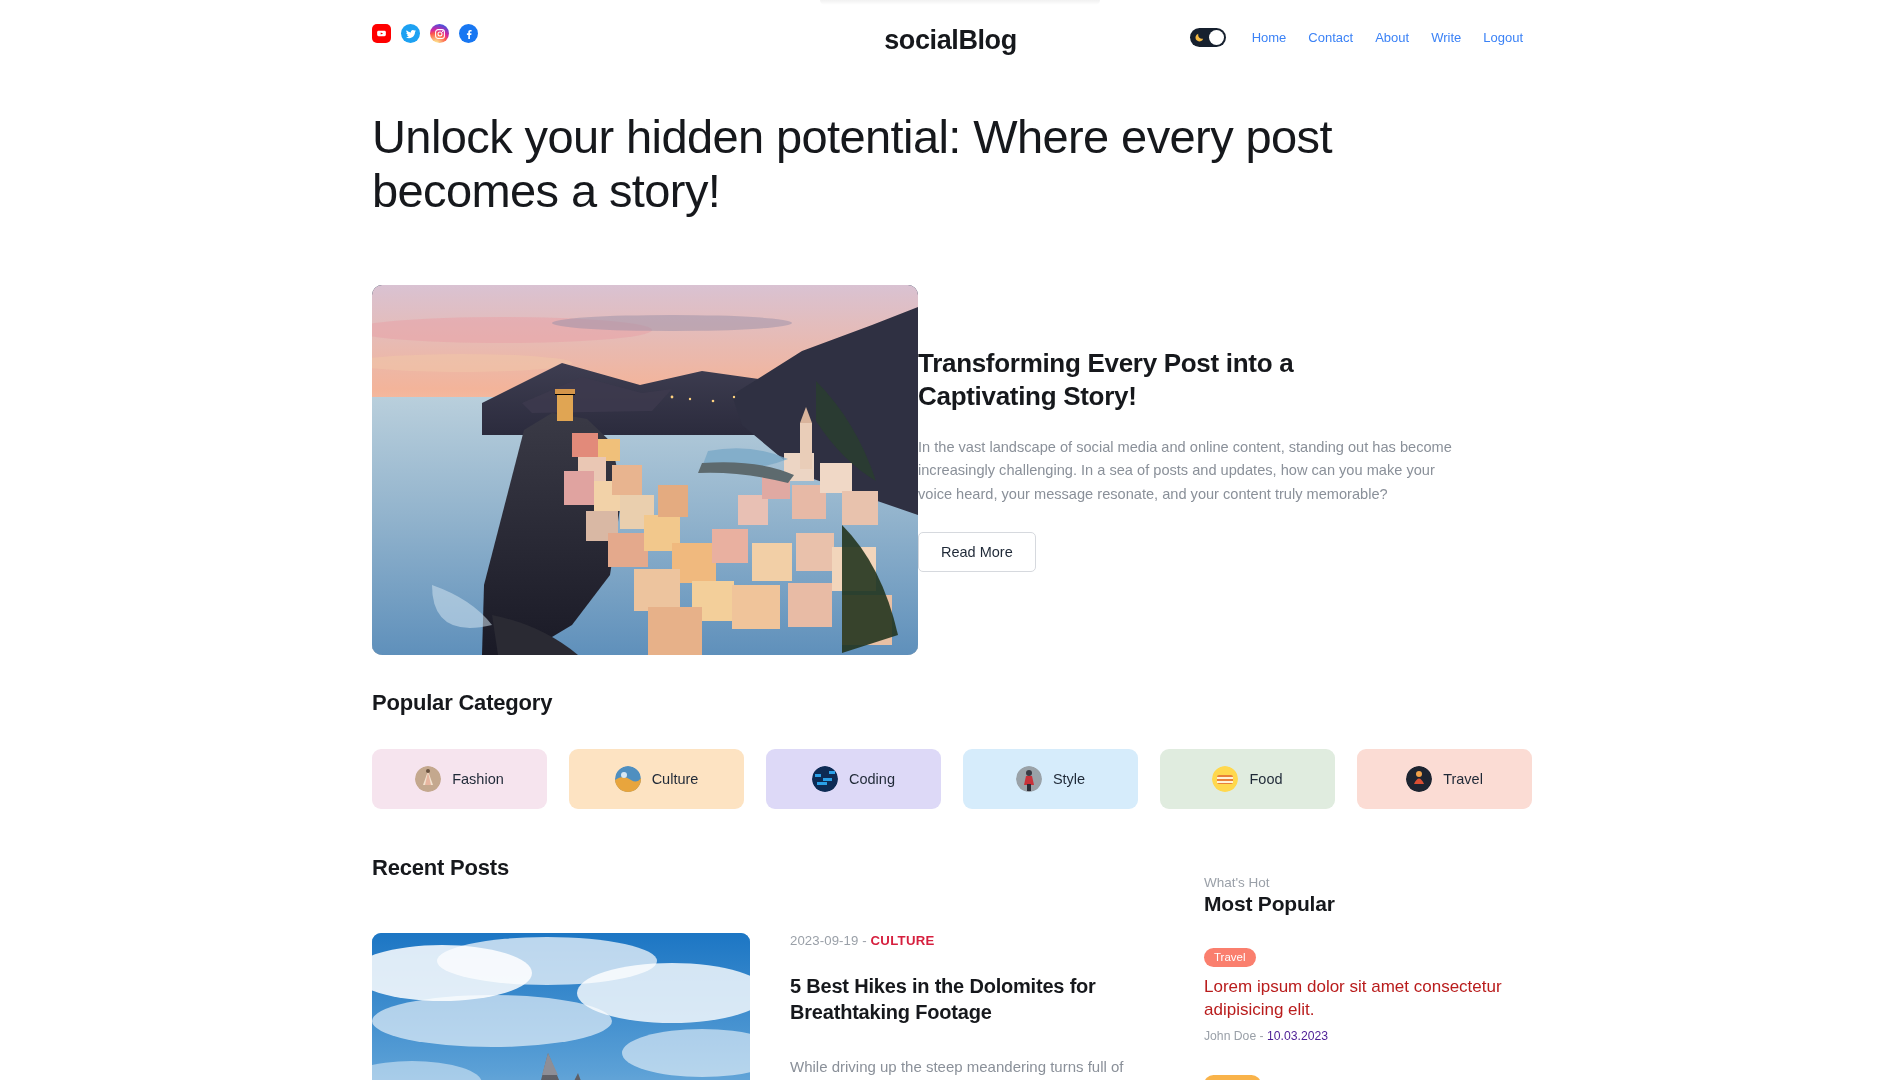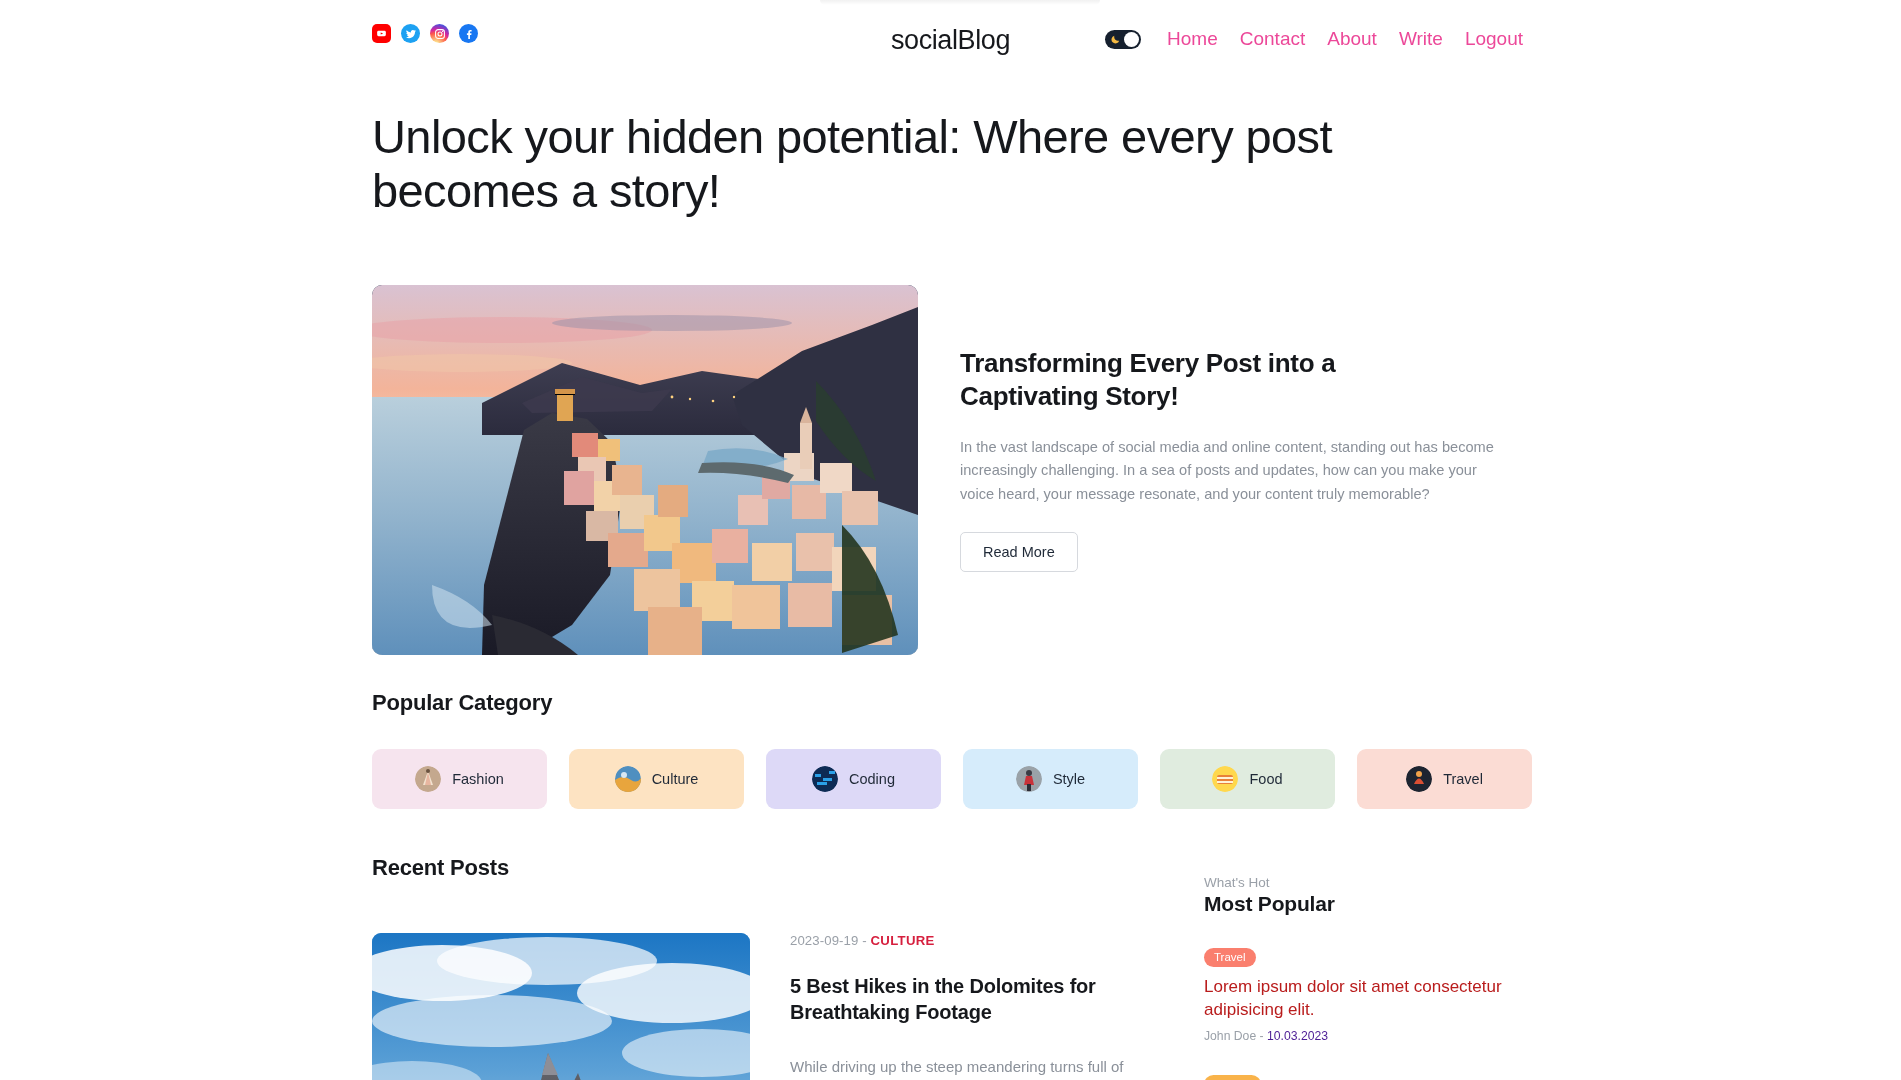--- a/index.html
+++ b/index.html
@@ -34,56 +34,56 @@
     cursor:pointer;
   }
   .soc svg{ display:block; }
   .soc-yt{ background:#FF0000; border-radius:5px; }
   .soc-tw{ background:#1DA1F2; }
   .soc-ig{ background:radial-gradient(circle at 30% 107%, #fdf497 0%, #fdf497 5%, #fd5949 45%, #d6249f 60%, #285AEB 90%); }
   .soc-fb{ background:#1877F2; }
 
   .logo{
     position:absolute; left:0; top:0; width:1901px; text-align:center;
-    font-size:27px; font-weight:400; letter-spacing:-0.4px;
+    font-size:27px; font-weight:700; letter-spacing:-0.4px;
     color:#16181c; line-height:40px;
   }
 
   .nav{
     position:absolute; right:378px; top:8px;
     display:flex; align-items:center; gap:22px;
   }
   .toggle{
     width:36px; height:19px; border-radius:10px; background:#16202e;
     position:relative; cursor:pointer; margin-right:4px;
   }
   .toggle .moon{
     position:absolute; left:4px; top:3.5px; width:12px; height:12px;
     display:flex; align-items:center; justify-content:center;
   }
   .toggle .knob{
     position:absolute; right:2px; top:2px; width:15px; height:15px;
     border-radius:50%; background:#ffffff;
   }
   .nav a{
-    font-size:19px; color:#ec4899; text-decoration:none; white-space:nowrap;
+    font-size:13px; color:#3b82f6; text-decoration:none; white-space:nowrap;
   }
 
   
   .hero-title{
     position:absolute; left:372px; top:110px; width:1140px;
     font-size:47px; line-height:1.15; letter-spacing:-0.6px;
     font-weight:300; color:#16181c;
   }
   .hero-title b{ font-weight:400; }
 
   
   .feature{
     position:absolute; left:372px; top:285px; width:1160px;
-    display:flex; gap:42px;
+    display:flex; 
   }
   .feature-img{
     width:546px; height:370px; border-radius:10px; overflow:hidden;
     flex:0 0 546px; position:relative;
     background:#0d2440;
   }
   .feature-img svg{ width:100%; height:100%; display:block; }
 
   .feature-body{ padding-top:62px; flex:1; }
   .feature-body h2{

